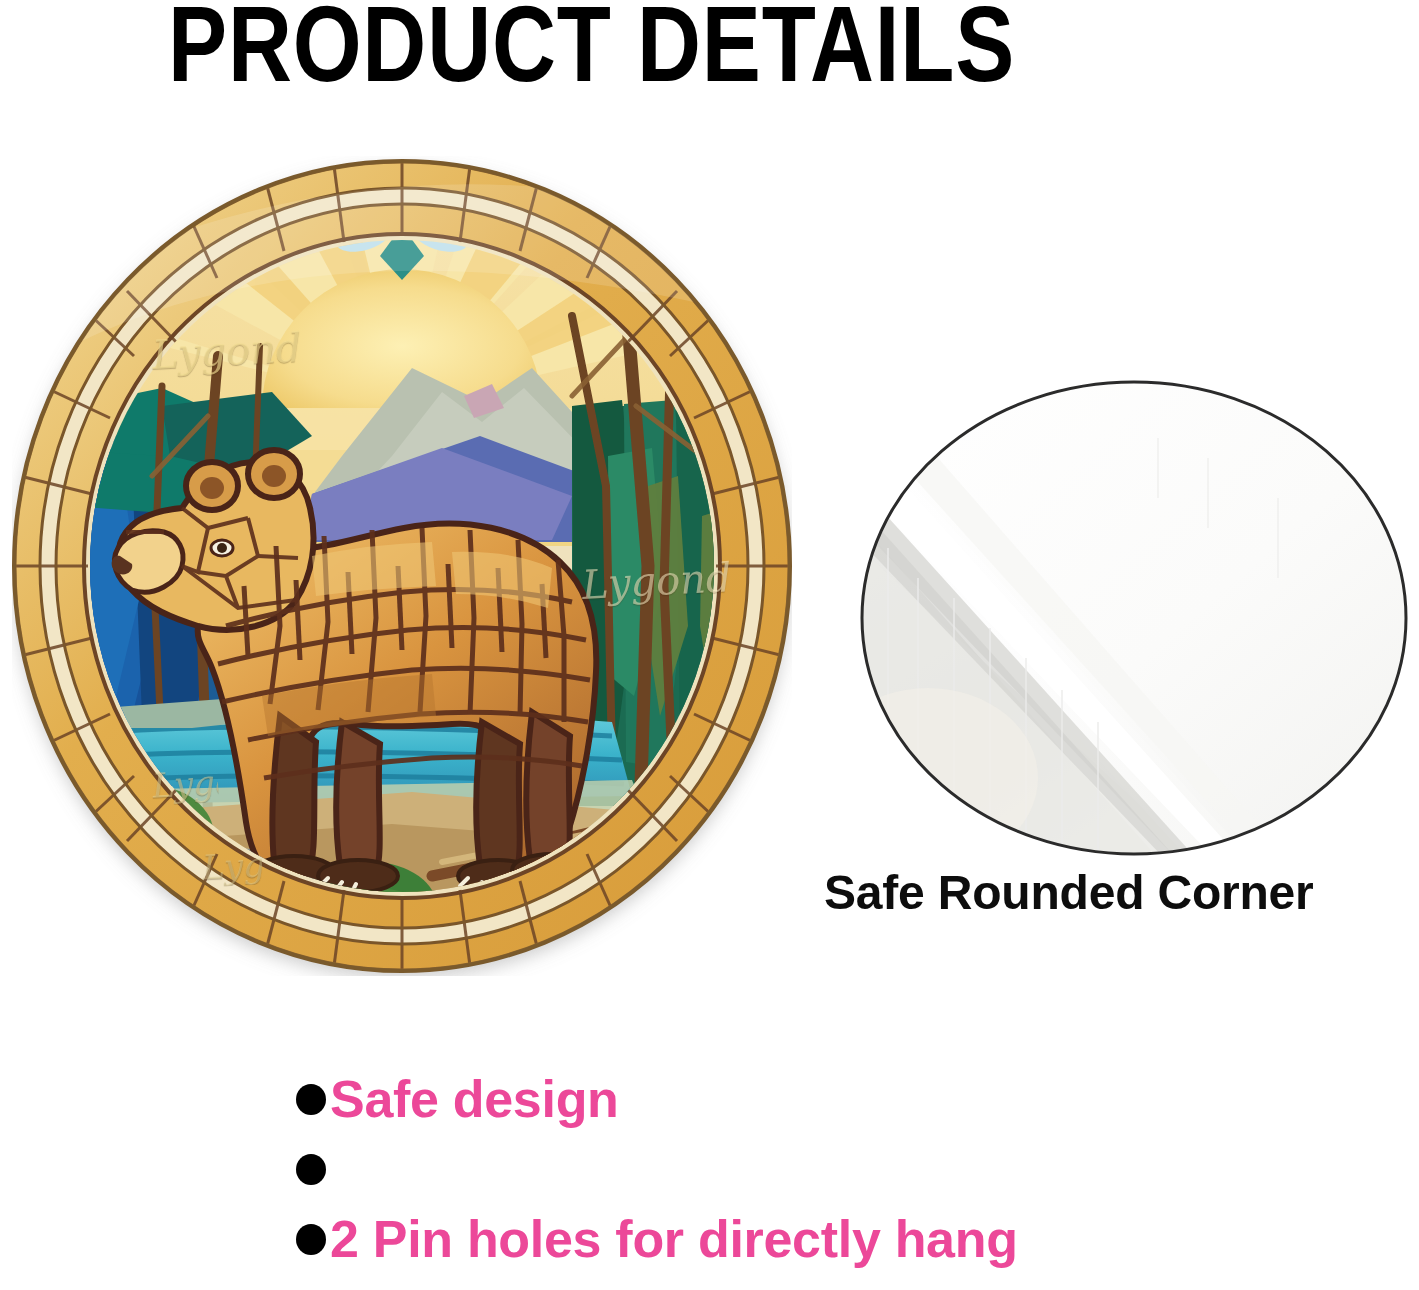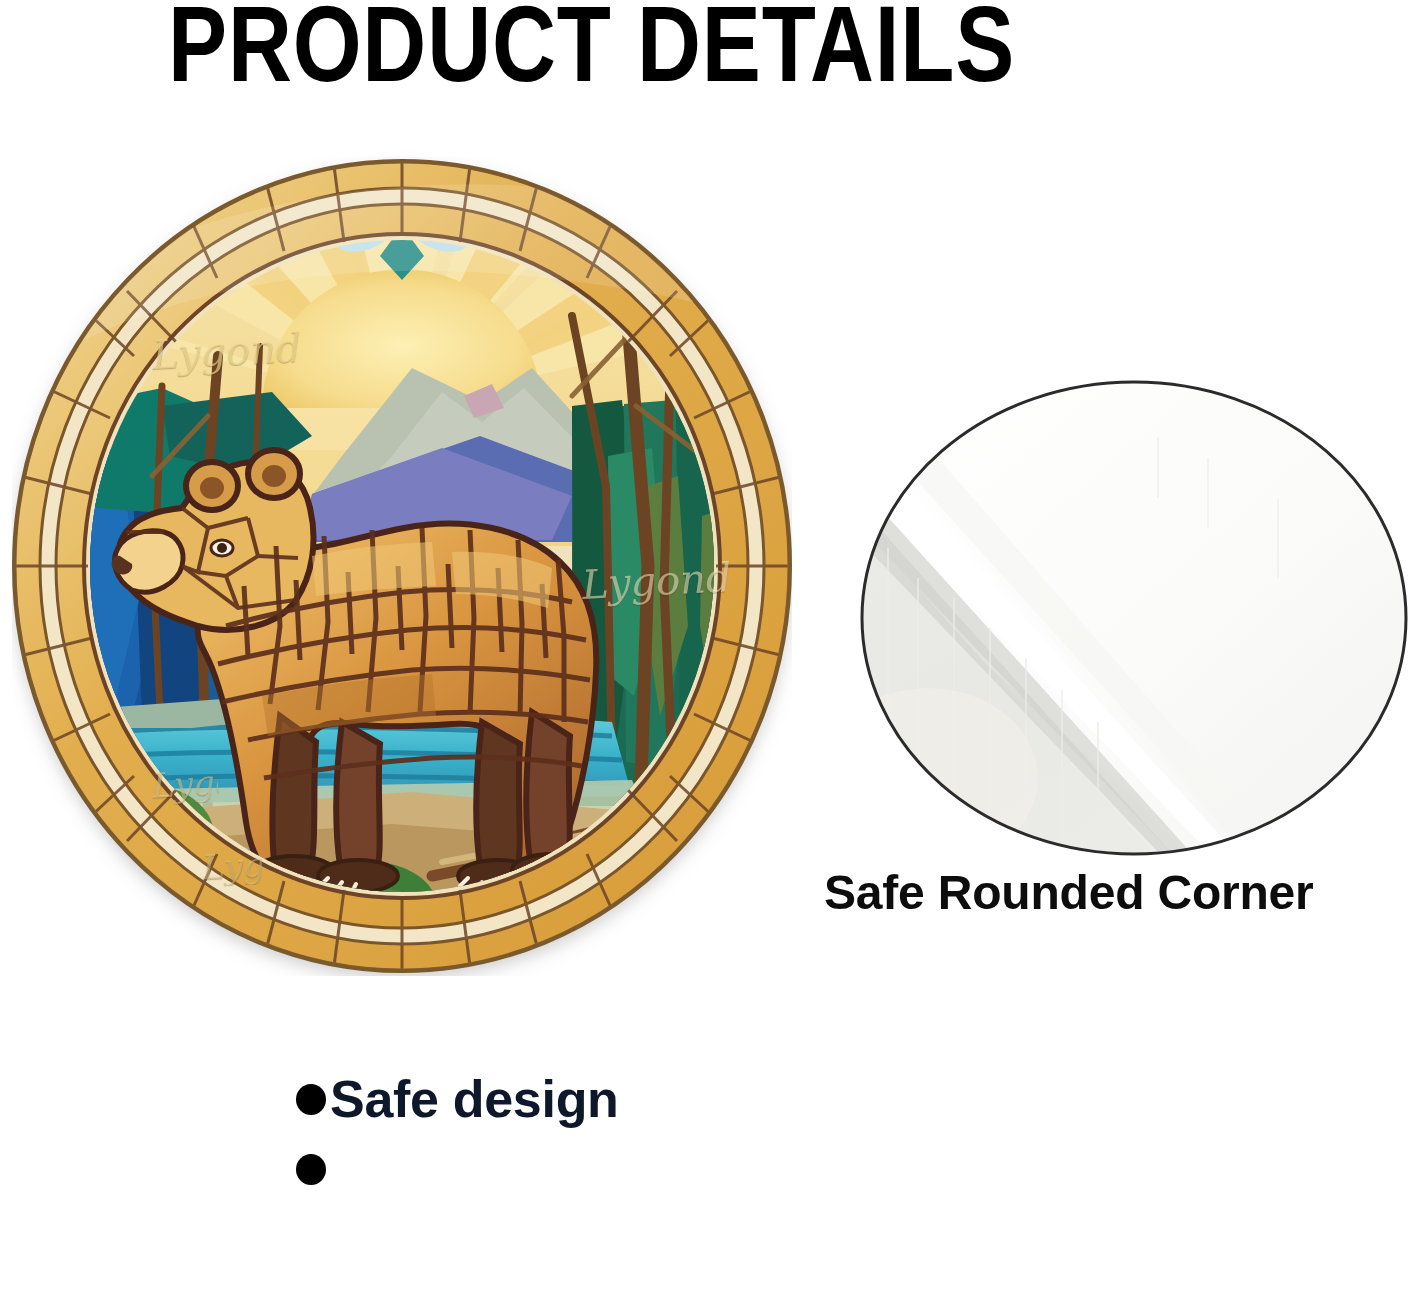--- a/index.html
+++ b/index.html
@@ -102,21 +102,21 @@
     padding: 0;
   }
   #feature-list li {
     display: flex;
     align-items: center;
     height: 70px;
     font-family: "Liberation Sans Narrow", "Liberation Sans", sans-serif;
     font-weight: 700;
     font-size: 52px;
     line-height: 70px;
-    color: #0f172a;
+    color: #ec4899;
     white-space: nowrap;
     letter-spacing: -0.3px;
   }
   .bullet-dot {
     width: 30px;
     height: 31px;
     border-radius: 50%;
     background: #000000;
     flex: 0 0 auto;
     margin-right: 4px;
@@ -547,13 +547,17 @@
 <div id="corner-caption">Safe Rounded Corner</div>
 
 <ul id="feature-list">
   <li>
     <span class="bullet-dot"></span>
     <span>Safe design</span>
   </li>
   <li>
     <span class="bullet-dot"></span>
   </li>
+  <li>
+    <span class="bullet-dot"></span>
+    <span>2 Pin holes for directly hang</span>
+  </li>
 </ul>
 
 </body></html>

